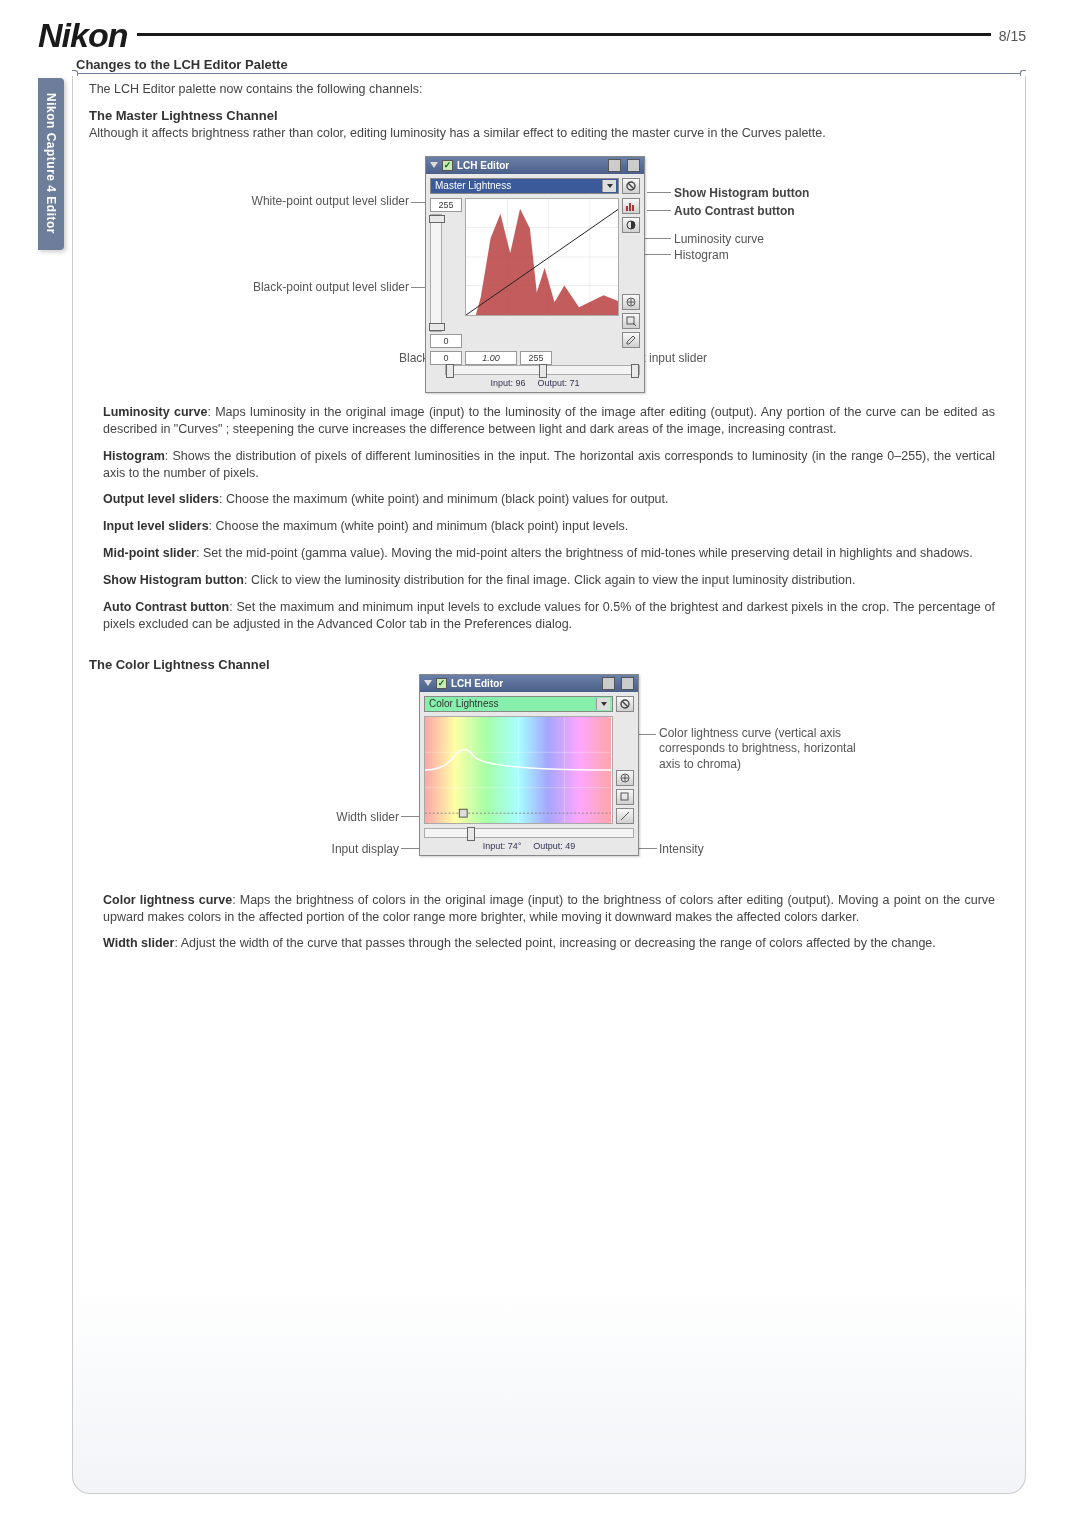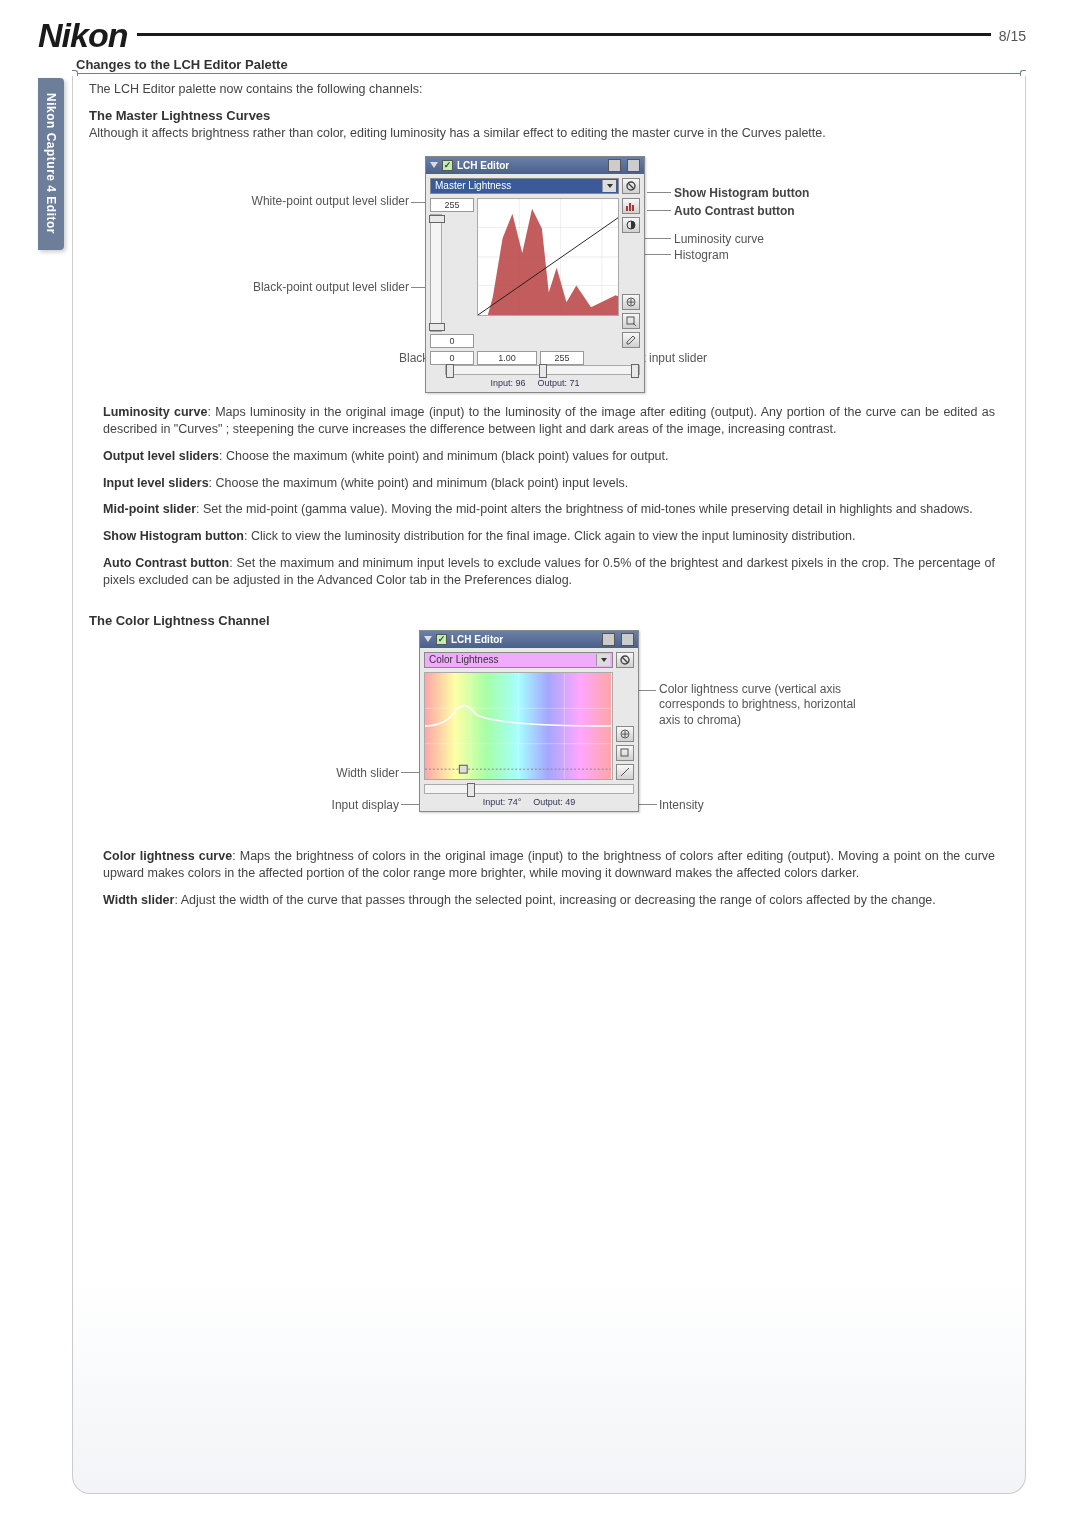--- a/index.html
+++ b/index.html
@@ -22,34 +22,34 @@
 .diagram2 { position: relative; width: 640px; height: 200px; margin: 0 auto 18px; }
 .lch-window { position: absolute; width: 220px; background: #e8e8e8; border: 1px solid #888; font-size: 10px; box-shadow: 1px 1px 2px rgba(0,0,0,0.2); }
 .lch-title { background: linear-gradient(#6a80a8, #4a608a); color: #fff; font-size: 10px; font-weight: 700; padding: 2px 4px; display: flex; align-items: center; gap: 4px; }
 .lch-title .chk { width: 11px; height: 11px; background: #c8e8b8; border: 1px solid #555; display: inline-flex; align-items: center; justify-content: center; font-size: 9px; color: #060; }
 .lch-title .tri { width: 0; height: 0; border-left: 4px solid transparent; border-right: 4px solid transparent; border-top: 6px solid #ddd; display: inline-block; }
 .lch-title .spacer { flex: 1; }
 .lch-title .tbtn { width: 13px; height: 13px; background: #ccc; border: 1px solid #555; margin-left: 2px; }
 .lch-body { padding: 4px; background: #e8e8e8; }
 .dropdown-row { display: flex; gap: 3px; margin-bottom: 4px; }
 .dropdown { flex: 1; background: #3a5a9a; color: #fff; font-size: 10px; padding: 1px 4px; border: 1px solid #888; position: relative; }
-.dropdown.light { background: #f0abfc; color: #333; }
+.dropdown.light { background: #86efac; color: #333; }
 .dropdown .dd-arrow { position: absolute; right: 2px; top: 1px; width: 14px; height: 12px; background: #ddd; border-left: 1px solid #999; }
 .dropdown .dd-arrow::after { content: ''; position: absolute; top: 4px; left: 4px; border-left: 3px solid transparent; border-right: 3px solid transparent; border-top: 4px solid #333; }
 .sq-btn { width: 18px; height: 16px; background: linear-gradient(#f8f8f8,#d0d0d0); border: 1px solid #888; display: flex; align-items: center; justify-content: center; }
 .sq-btn svg { width: 12px; height: 12px; }
 .curve-area { display: flex; gap: 3px; }
 .y-slider { width: 12px; height: 118px; background: #f4f4f4; border: 1px solid #aaa; position: relative; }
 .y-slider .thumb { position: absolute; left: -2px; width: 16px; height: 8px; background: #e8e8e8; border: 1px solid #666; }
 .curve-box { flex: 1; height: 118px; background: #fff; border: 1px solid #aaa; position: relative; overflow: hidden; }
 .histo { position: absolute; bottom: 0; left: 0; right: 0; height: 100%; }
 .x-row { display: flex; gap: 3px; margin-top: 3px; align-items: center; }
 .x-slider { flex: 1; height: 10px; background: #f4f4f4; border: 1px solid #aaa; position: relative; margin-left: 15px; }
 .x-slider .thumb { position: absolute; top: -2px; width: 8px; height: 14px; background: #e8e8e8; border: 1px solid #666; }
-.small-input { width: 44px; height: 14px; border: 1px solid #999; background: #fff; font-size: 9px; text-align: center; line-height: 12px; }
+.small-input { width: 32px; height: 14px; border: 1px solid #999; background: #fff; font-size: 9px; text-align: center; line-height: 12px; }
 .readout-row { display: flex; justify-content: center; gap: 12px; font-size: 9px; color: #335; margin-top: 3px; }
 .side-btns { display: flex; flex-direction: column; gap: 3px; }
 .label { position: absolute; font-size: 12px; color: #555; white-space: nowrap; }
 .label.right-align { text-align: right; }
 .conn-line { position: absolute; background: #888; }
 .desc-block { margin: 0 18px 10px 18px; font-size: 12.5px; color: #444; text-align: justify; line-height: 1.35; }
 .desc-block b { color: #333; font-weight: 700; }
 </style>
 </head>
 <body>
@@ -60,21 +60,21 @@
   <div class="page-num">8/15</div>
 </div>
 
 <div class="side-tab">Nikon Capture 4 Editor</div>
 
 <div class="main">
   <div class="section-title">Changes to the LCH Editor Palette</div>
   <div class="content-box">
     <div class="intro">The LCH Editor palette now contains the following channels:</div>
 
-    <div class="subhead">The Master Lightness Curves</div>
+    <div class="subhead">The Master Lightness Channel</div>
     <div class="body-text">Although it affects brightness rather than color, editing luminosity has a similar effect to editing the master curve in the Curves palette.</div>
 
     <div class="diagram">
 
       <div class="label right-align" style="left:0; top:38px; width:180px;">
         <span>White-point output level slider</span>
       </div>
       <div class="label right-align" style="left:0; top:124px; width:180px;">
         <span>Black-point output level slider</span>
       </div>
@@ -175,37 +175,38 @@
                 </div>
               <div class="sq-btn">
                   <svg viewBox="0 0 12 12">
                     <path d="M2,10 L4,10 L10,4 L8,2 L2,8 Z" fill="none" stroke="#555"></path>
                   </svg>
                 </div>
             </div>
           </div>
           <div class="x-row">
             <div class="small-input">0</div>
-            <div class="small-input" style="width:60px;">1.00</div>
+            <div class="small-input" style="width:52px;font-style:italic;">1.00</div>
             <div class="small-input">255</div>
           </div>
           <div class="x-slider">
             <div class="thumb" style="left:0;"></div>
             <div class="thumb" style="left:48%;"></div>
             <div class="thumb" style="right:0;"></div>
           </div>
           <div class="readout-row">
             <span>Input: 96</span>
             <span>Output: 71</span>
           </div>
         </div>
       </div>
     </div>
 
     <div class="desc-block"><b>Luminosity curve</b><span>: Maps luminosity in the original image (input) to the luminosity of the image after editing (output).  Any portion of the curve can be edited as described in "Curves" ; steepening the curve increases the difference between light and dark areas of the image, increasing contrast.</span></div>
+    <div class="desc-block"><b>Histogram</b><span>: Shows the distribution of pixels of different luminosities in the input.  The horizontal axis corresponds to luminosity (in the range 0–255), the vertical axis to the number of pixels.</span></div>
     <div class="desc-block"><b>Output level sliders</b><span>: Choose the maximum (white point) and minimum (black point) values for output.</span></div>
     <div class="desc-block"><b>Input level sliders</b><span>: Choose the maximum (white point) and minimum (black point) input levels.</span></div>
     <div class="desc-block"><b>Mid-point slider</b><span>: Set the mid-point (gamma value).  Moving the mid-point alters the brightness of mid-tones while preserving detail in highlights and shadows.</span></div>
     <div class="desc-block"><b>Show Histogram button</b><span>: Click to view the luminosity distribution for the final image.  Click again to view the input luminosity distribution.</span></div>
     <div class="desc-block"><b>Auto Contrast button</b><span>: Set the maximum and minimum input levels to exclude values for 0.5% of the brightest and darkest pixels in the crop.  The percentage of pixels excluded can be adjusted in the Advanced Color tab in the Preferences dialog.</span></div>
 
     <div class="subhead" style="margin-top:24px;">The Color Lightness Channel</div>
 
     <div class="diagram2">
       <div class="label right-align" style="left:40px; top:136px; width:130px;">Width slider</div>

